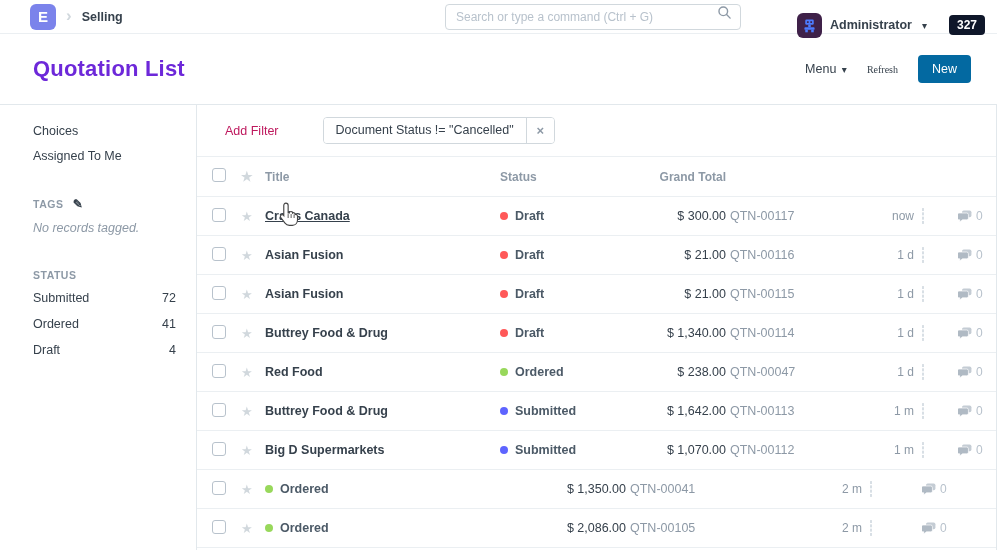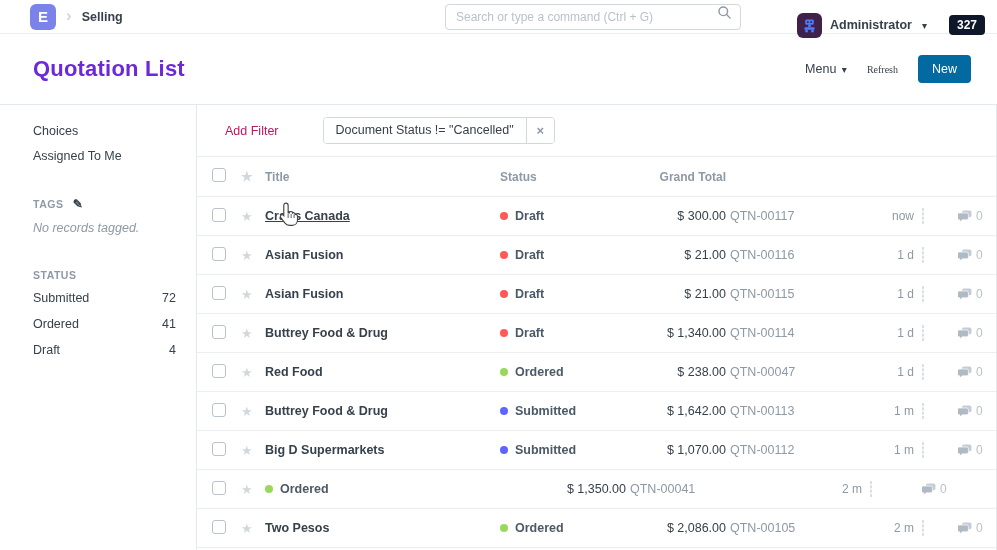--- a/index.html
+++ b/index.html
@@ -346,21 +346,20 @@
         <rect x="4.5" y="0.5" width="11" height="8" rx="2" fill="#c4ccd4"></rect>
         <path d="M1 3.5 h9 a2 2 0 0 1 2 2 v4 a2 2 0 0 1 -2 2 h-5 l-3 2.5 v-2.5 h-1 a2 2 0 0 1 -2 -2 v-4 a2 2 0 0 1 2 -2 z" fill="#b0bac4" stroke="#fff" stroke-width="0.8"></path>
       </svg>
       <span>0</span>
     </div>
   </div>
 
   <div class="grid list-row">
     <div class="cell-check"><span class="checkbox"></span></div>
     <div><span class="star">★</span></div>
-    <div><a class="title-link">Two Pesos</a></div>
     <div class="cell-status">
       <span class="dot" style="background-color: rgb(152, 216, 91);"></span>
       <span>Ordered</span>
     </div>
     <div class="cell-total">$ 2,086.00</div>
     <div class="cell-name">QTN-00105</div>
     <div class="cell-time">2 m</div>
     <div><span class="assign-box"></span></div>
     <div class="cell-comment">
       <svg width="14" height="12" viewBox="0 0 16 14">

